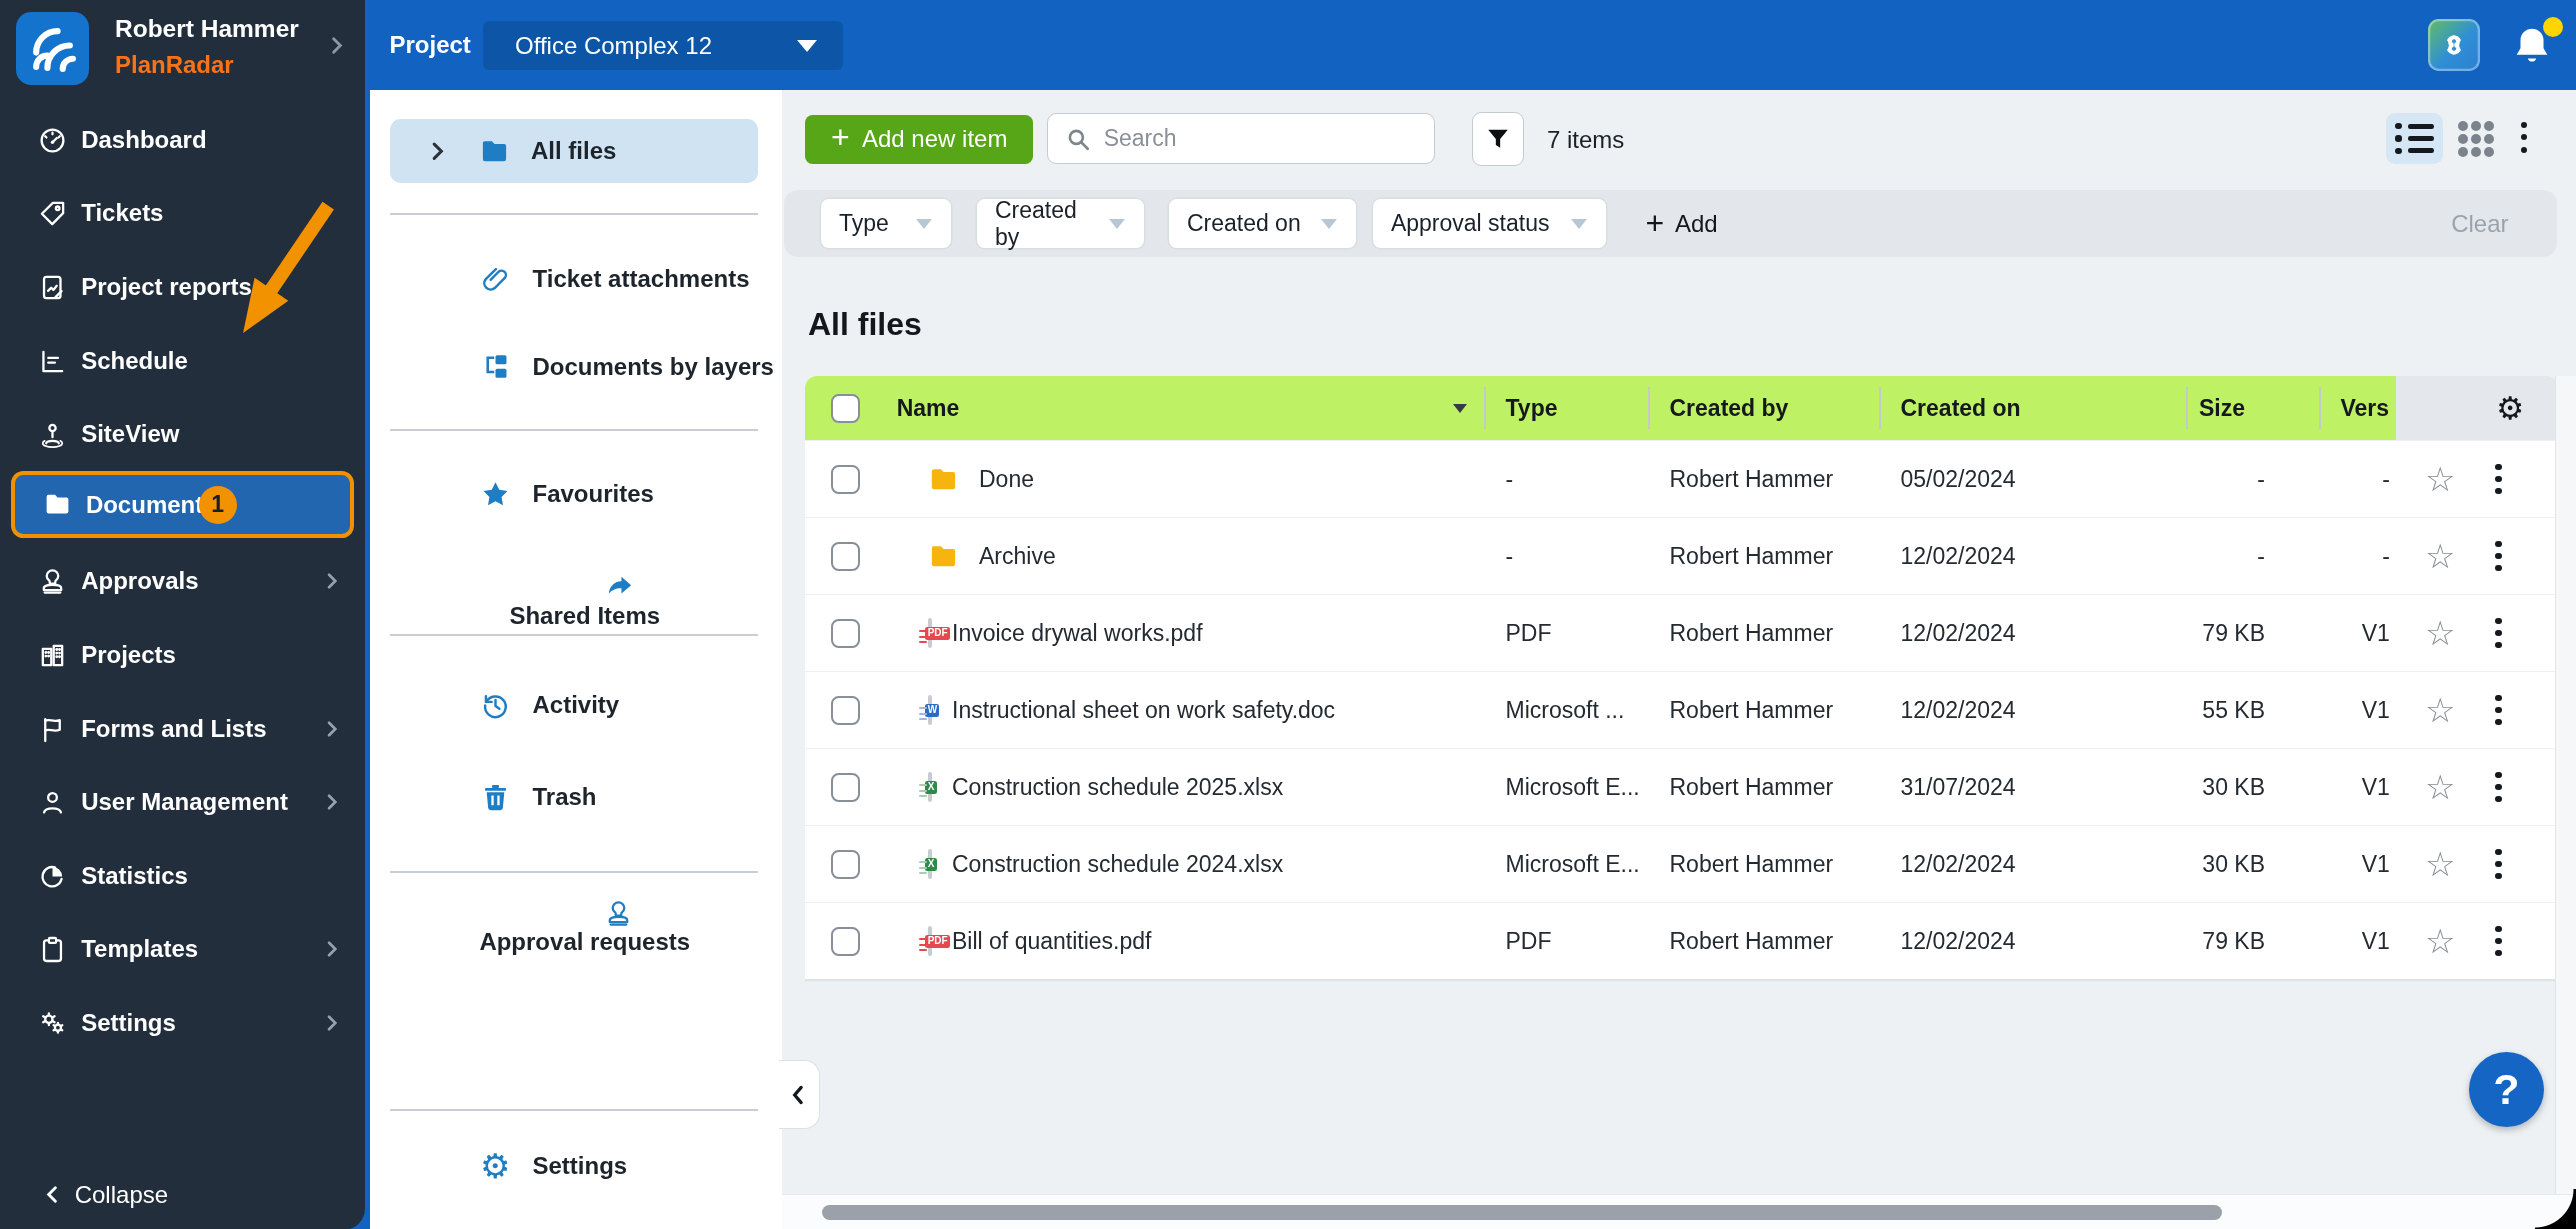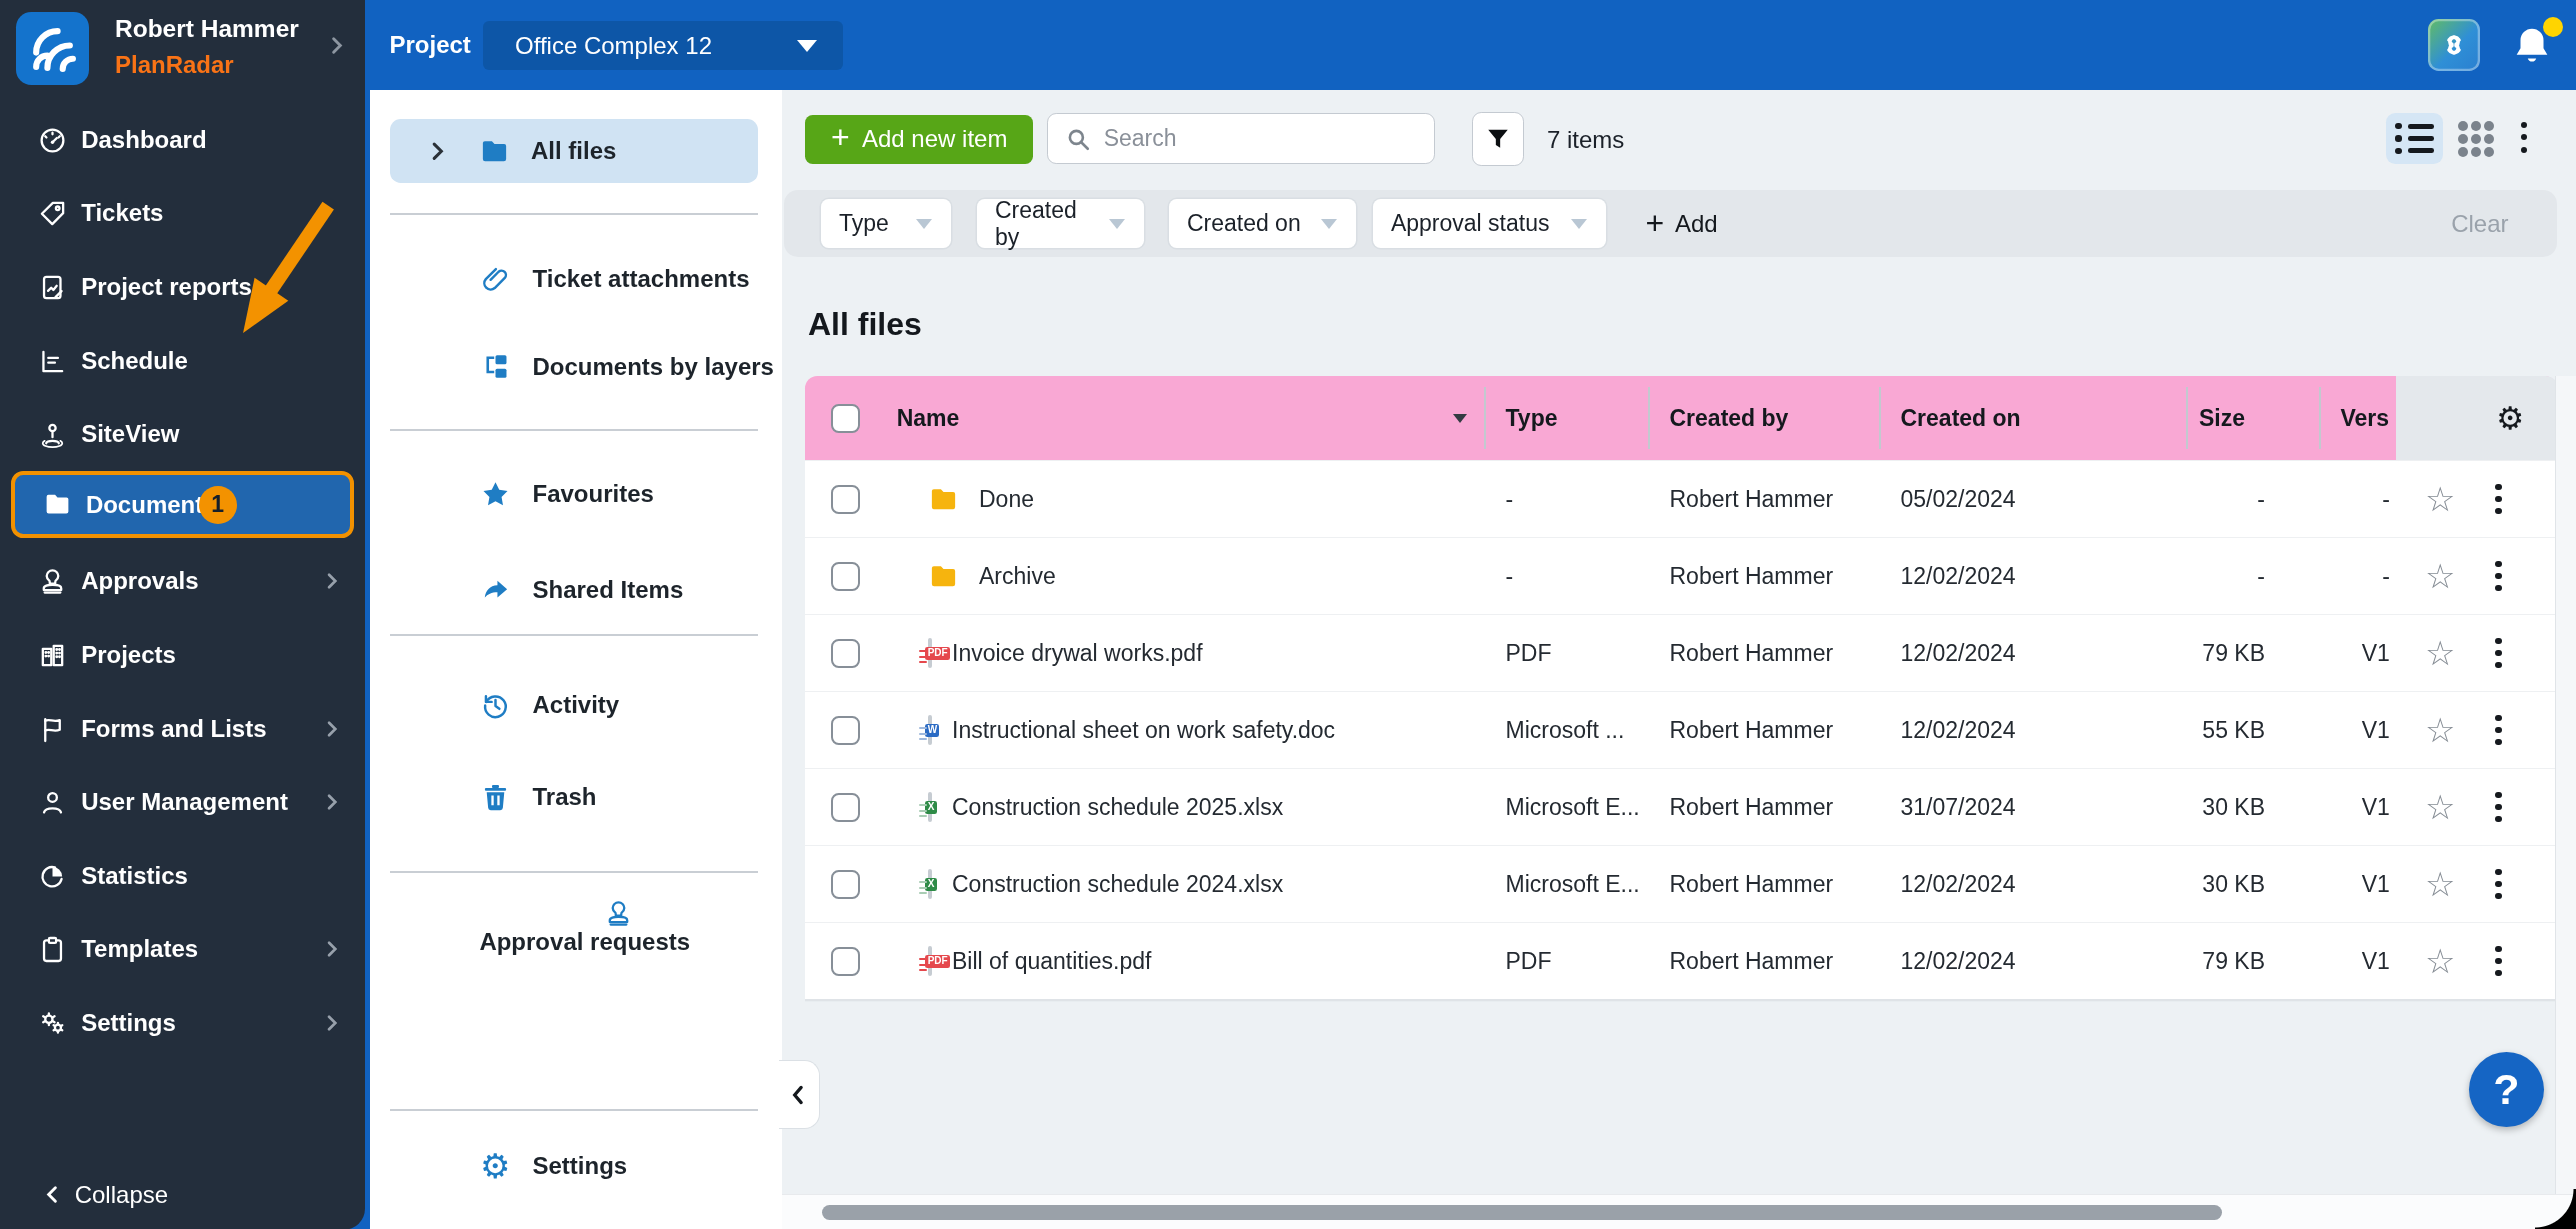--- a/index.html
+++ b/index.html
@@ -89,21 +89,21 @@
   .chip .car{width:0;height:0;border-left:8.4px solid transparent;border-right:8.4px solid transparent;border-top:10px solid #b9c7d4;margin-left:14px;}
   .filter-add{position:absolute;left:862px;top:9.2px;height:49px;display:flex;align-items:center;gap:10.7px;cursor:pointer;}
   .filter-add .plus{font-size:32px;color:#14181d;line-height:0;margin-top:-1.5px;}
   .filter-add .lb{font-size:24px;color:#14181d;}
   .filter-clear{position:absolute;right:48px;top:9.2px;height:49px;line-height:49px;font-size:24px;color:#9aa2ab;cursor:pointer;}
 
   .page-title{position:absolute;left:26px;top:216px;font-size:32px;font-weight:bold;color:#14181d;}
 
   
   .table{position:absolute;left:23px;top:286px;width:1752px;}
-  .thead{display:grid;grid-template-columns:81px 598px 164px 231px 307px 133px 77px 162px;height:84px;background:#f9a8d4;
+  .thead{display:grid;grid-template-columns:81px 598px 164px 231px 307px 133px 77px 162px;height:64px;background:#bef264;
          border-radius:12.3px 12.3px 0 0;position:relative;}
   .th{display:flex;align-items:center;font-size:23px;font-weight:bold;color:#15191e;position:relative;overflow:hidden;}
   .th .cdiv{position:absolute;left:0;top:10.7px;bottom:10.7px;width:1.5px;background:#c3c9cf;}
   .th-name{padding-left:10.7px;}
   .th-pad{padding-left:21.5px;}
   .th-size{padding-left:13px;}
   .sort-caret{position:absolute;right:17px;width:0;height:0;border-left:7.7px solid transparent;border-right:7.7px solid transparent;border-top:9.2px solid #343b42;}
   .th-act{background:#e4e8ec;border-radius:0 12.3px 0 0;justify-content:flex-end;padding-right:34px;cursor:pointer;}
   .gear-glyph{font-family:"DejaVu Sans",sans-serif;font-size:31px;color:#15191e;line-height:1;}
   .tbody{box-shadow:0 2.3px 0 #dfe3e7;}
@@ -383,21 +383,21 @@
           <div class="lb">Documents by layers</div>
         </div>
         <div class="dn-item" style="top: 372px;">
           <div class="ic">
             <svg width="31" height="31" viewBox="0 0 24 24" fill="currentColor">
               <path d="M12 2.6l2.9 5.8 6.4.9-4.6 4.6 1.1 6.4L12 17.3l-5.8 3 1.1-6.4L2.7 9.3l6.4-.9L12 2.6z"></path>
             </svg>
           </div>
           <div class="lb">Favourites</div>
         </div>
-        <div class="dn-item" style="top: 468px;">
+        <div class="dn-item" style="top: 481px; flex-direction: column;">
           <div class="ic">
             <svg width="31" height="31" viewBox="0 0 24 24" fill="currentColor">
               <path d="M13.5 4.5l7.5 6.5-7.5 6.5v-4.2c-4.6 0-7.6 1.5-9.8 4.2.6-5.5 3.9-9.4 9.8-9.6V4.5z"></path>
             </svg>
           </div>
           <div class="lb">Shared Items</div>
         </div>
         <div class="dn-item" style="top: 583px;">
           <div class="ic">
             <svg width="31" height="31" viewBox="0 0 24 24" fill="none" stroke="currentColor" stroke-width="1.9" stroke-linecap="round" stroke-linejoin="round">

